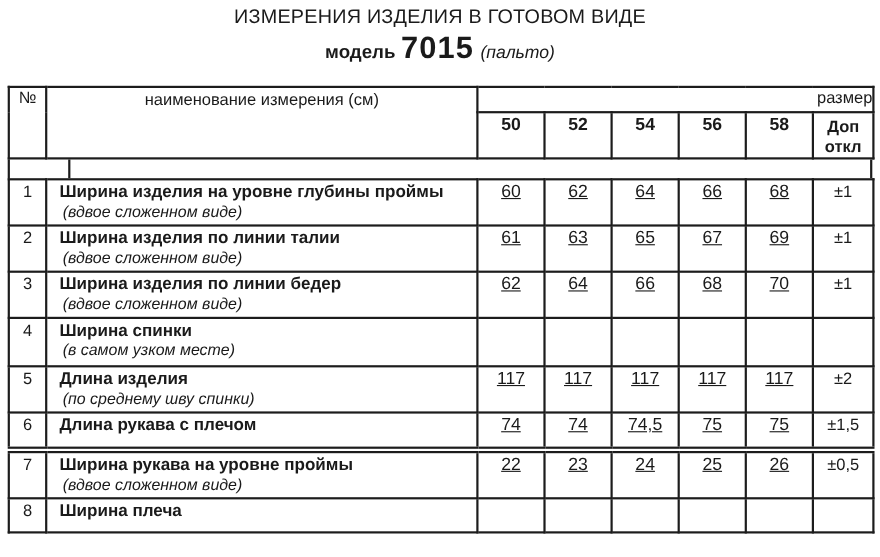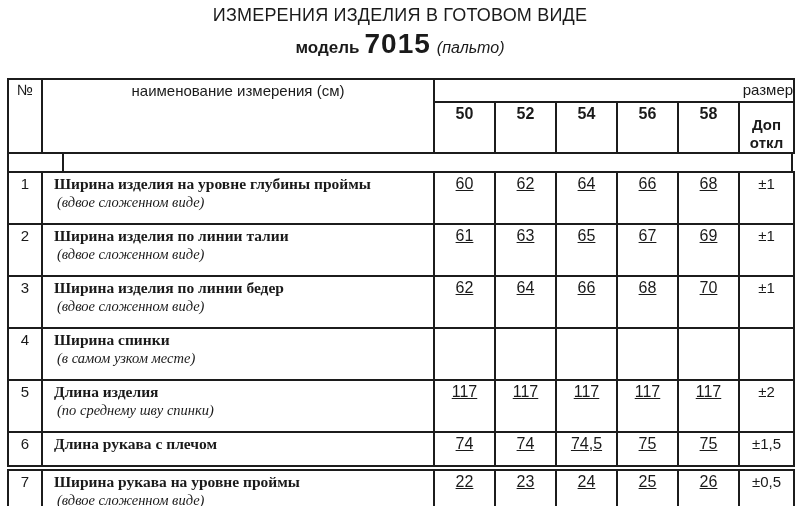--- a/index.html
+++ b/index.html
@@ -26,38 +26,38 @@
   table { border-collapse: collapse; table-layout: fixed; width: 786px; }
   th, td { border: 2px solid #1c1c1c; padding: 0; vertical-align: top; overflow: hidden; }
 
   .head-table tr.hr1 { height: 23px; }
   .head-table tr.hr2 { height: 39px; }
   th { font-weight: 400; }
   th.no-h   { font-size: 15px; text-align: center; padding-top: 1px; }
   th.name-h { font-size: 15px; text-align: center; padding-top: 2px; }
   th.group-h{ font-size: 15px; text-align: right; padding-top: 1px; }
   th.size-h { font-size: 16px; font-weight: 700; text-align: center; padding-top: 2px; }
-  th.tol-h  { font-size: 15px; font-weight: 700; text-align: center; padding-top: 13px; line-height: 18px; }
+  th.tol-h  { font-size: 15px; font-weight: 700; text-align: center; padding-top: 4px; line-height: 18px; }
 
   
   .spacer-row { height: 17px; border-left: 2px solid #1c1c1c; border-right: 2px solid #1c1c1c; position: relative; }
   .spacer-divider { position: absolute; left: 53px; top: 0; height: 100%; width: 2px; background: #1c1c1c; }
 
   .body-table tr:nth-child(1) { height: 41px; }
   .body-table tr:nth-child(2) { height: 39px; }
   .body-table tr:nth-child(3) { height: 40px; }
   .body-table tr:nth-child(4) { height: 44px; }
   .body-table tr:nth-child(5) { height: 38px; }
   .body-table tr:nth-child(6) { height: 34px; }
   .body-table tr:nth-child(7) { height: 34px; }
   .body-table tr:nth-child(8) { height: 31px; }
   .body-table tr.sep td { border-top: 6px double #1c1c1c; }
 
   td.no   { text-align: center; font-size: 15px; padding-top: 2px; }
-  td.name { padding: 1px 4px 12px 11px; font-family: Liberation Serif, serif; }
+  td.name { padding: 1px 4px 2px 11px; }
   .nm { font-weight: 700; font-size: 15.5px; line-height: 19px; white-space: nowrap; }
   .nt { font-style: italic; font-size: 14.5px; line-height: 18px; padding-left: 3px; white-space: nowrap; }
   td.val { text-align: center; font-size: 16px; padding-top: 2px; text-decoration: underline; }
   td.tol { text-align: center; font-size: 15px; padding-top: 2px; }
 </style>
 </head>
 <body>
 
 <div>
 

